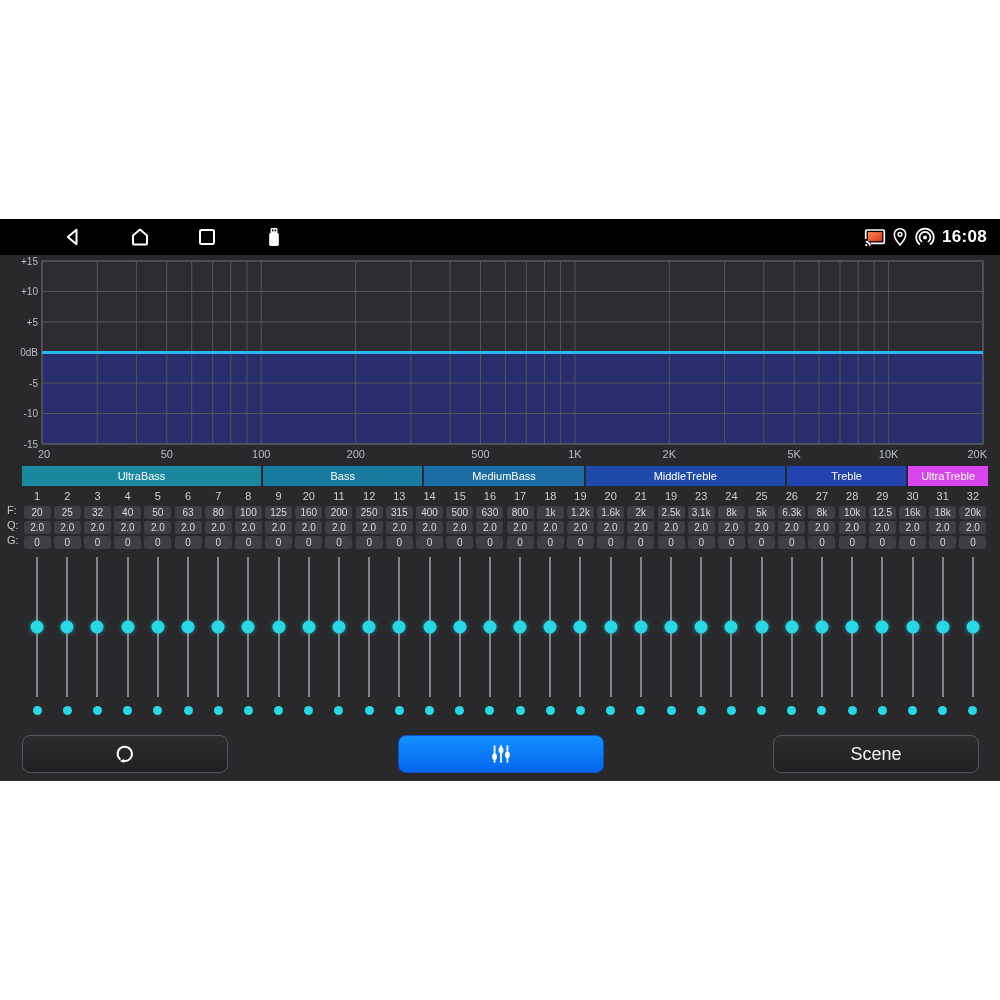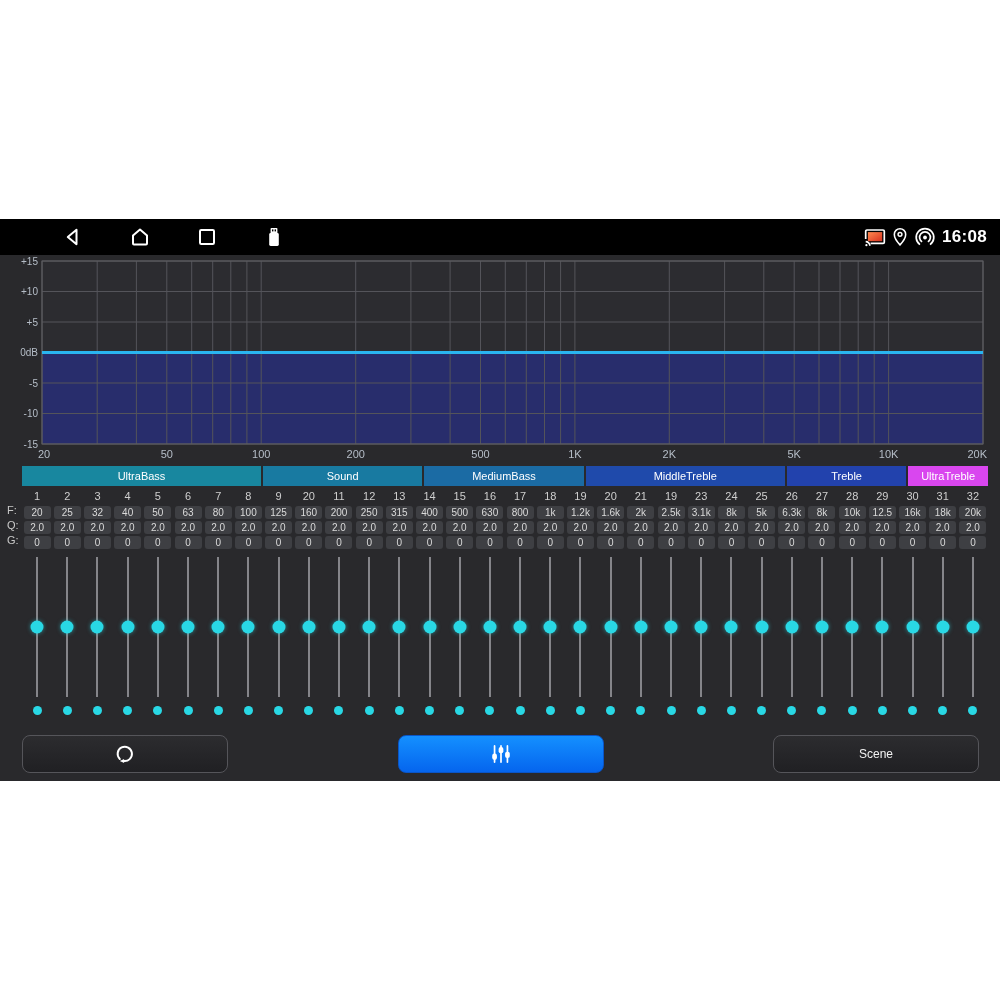--- a/index.html
+++ b/index.html
@@ -27,21 +27,21 @@
         background:#3e3f43;border-radius:3px;margin-bottom:2px;}
   .slider{position:relative;width:100%;height:140px;margin-top:6px;}
   .track{position:absolute;left:50%;top:0;width:2px;height:100%;background:#85858a;transform:translateX(-50%);}
   .thumb{position:absolute;left:50%;top:50%;width:13px;height:13px;border-radius:50%;background:#29d8e5;
          transform:translate(-50%,-50%);box-shadow:0 0 4px rgba(41,216,229,.55);}
   .dot{width:9px;height:9px;border-radius:50%;background:#29d8e5;margin-top:9px;}
   .fqg{position:absolute;left:7px;font-size:11px;color:#c9c9c9;height:13px;line-height:13px;}
   
   .button-row{display:flex;justify-content:space-between;margin:20px 21px 0 22px;}
   .btn{width:206px;height:38px;border-radius:8px;display:flex;align-items:center;justify-content:center;
-       font-size:12px;color:#f2f2f2;background:linear-gradient(#2c2c2f,#202023);
+       font-size:18px;color:#f2f2f2;background:linear-gradient(#2c2c2f,#202023);
        border:1px solid #55555a;box-sizing:border-box;}
   .btn.active{background:linear-gradient(#1490ff,#0565ee);border-color:#0a55c8;}
 </style>
 </head>
 <body>
 
 <div class="device">
 
   <div class="status-bar">
     <div class="nav-icons">
@@ -151,21 +151,21 @@
         <text x="574.9" y="203" text-anchor="middle" font-size="11" fill="#b6bec8">1K</text>
         <text x="669.3" y="203" text-anchor="middle" font-size="11" fill="#b6bec8">2K</text>
         <text x="794.2" y="203" text-anchor="middle" font-size="11" fill="#b6bec8">5K</text>
         <text x="888.6" y="203" text-anchor="middle" font-size="11" fill="#b6bec8">10K</text>
         <text x="987.0" y="203" text-anchor="end" font-size="11" fill="#b6bec8">20K</text>
       </svg>
   </div>
 
   <div class="band-row">
       <div class="band" style="flex-grow: 6; flex-basis: 0px; background: rgb(24, 135, 159);">UltraBass</div>
-      <div class="band" style="flex-grow: 4; flex-basis: 0px; background: rgb(24, 122, 161);">Sound</div>
+      <div class="band" style="flex-grow: 4; flex-basis: 0px; background: rgb(24, 122, 161);">Bass</div>
       <div class="band" style="flex-grow: 4; flex-basis: 0px; background: rgb(27, 107, 164);">MediumBass</div>
       <div class="band" style="flex-grow: 5; flex-basis: 0px; background: rgb(31, 74, 171);">MiddleTreble</div>
       <div class="band" style="flex-grow: 3; flex-basis: 0px; background: rgb(34, 66, 173); text-align: center;">Treble</div>
       <div class="band" style="flex-grow: 2; flex-basis: 0px; background: #d946ef;">UltraTreble</div>
     </div>
 
   <div class="channel-grid">
       <div class="ch">
         <div class="num">1</div>
         <div class="chip">20</div>

